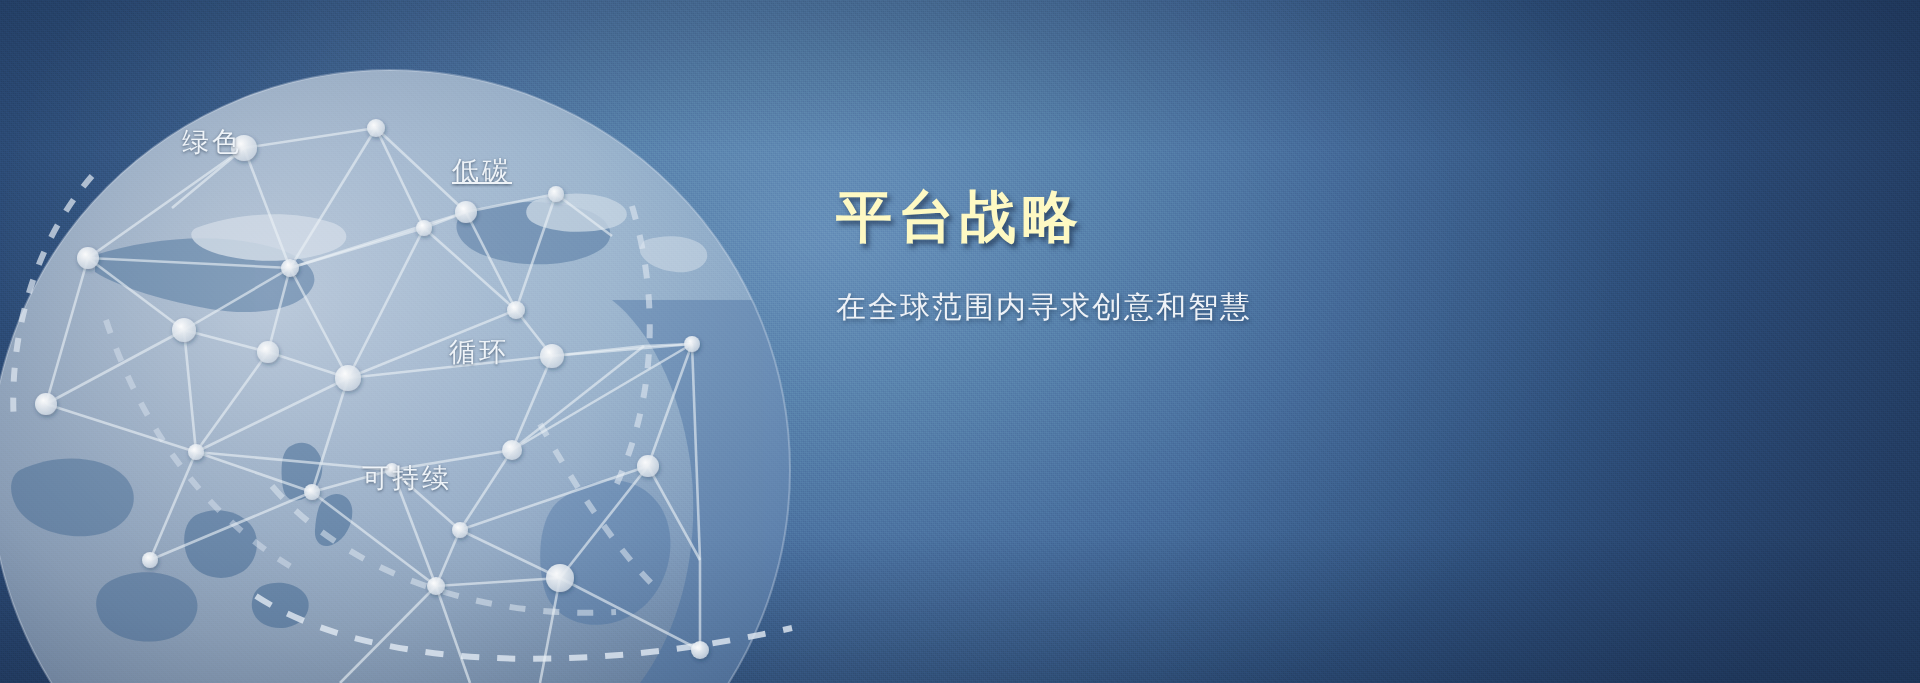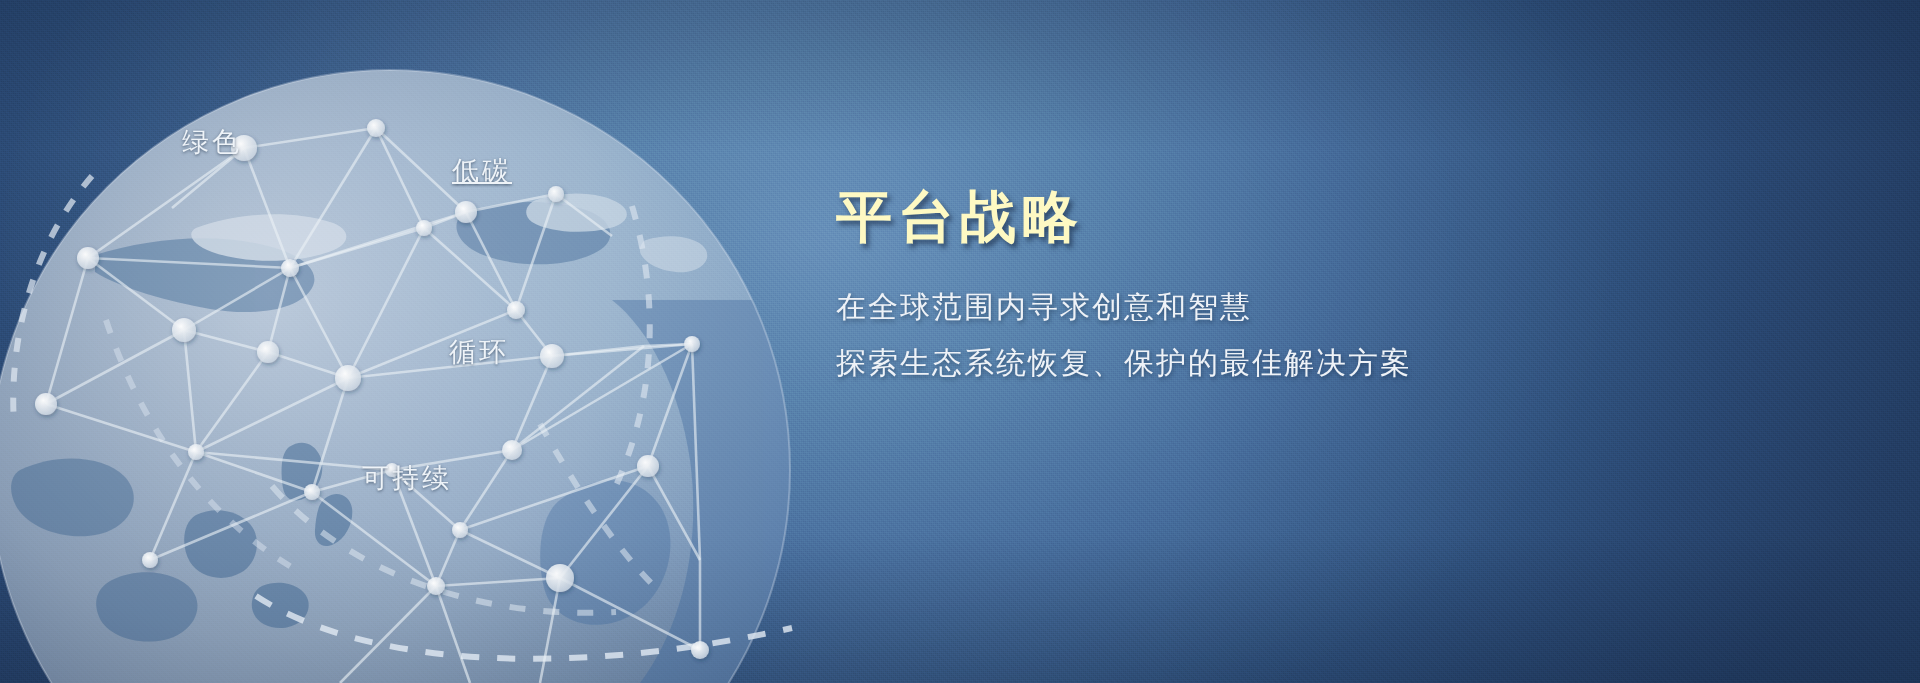--- a/index.html
+++ b/index.html
@@ -211,16 +211,15 @@
   </svg>
 
   <div class="glabel" style="left:182px;top:124px;">绿色</div>
   <div class="glabel" style="left:452px;top:153px;text-decoration:underline;">低碳</div>
   <div class="glabel" style="left:408px;top:334px;margin-left:41px;">循环</div>
   <div class="glabel" style="left:338px;top:460px;margin-left:24px;">可持续</div>
 
   <div id="textblock">
     <h1 id="hero-title">平台战略</h1>
     <p id="sub1" class="hero-sub">在全球范围内寻求创意和智慧</p>
-    <p id="sub2" class="hero-sub">探索生态系统恢复、保护的最佳解决方案</p>
   </div>
 
 </div>
 
 </body></html>

